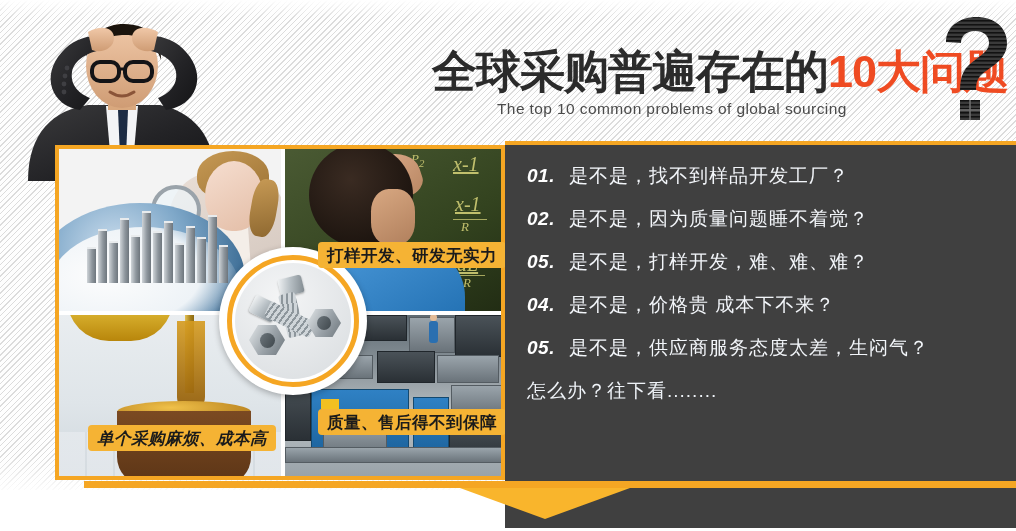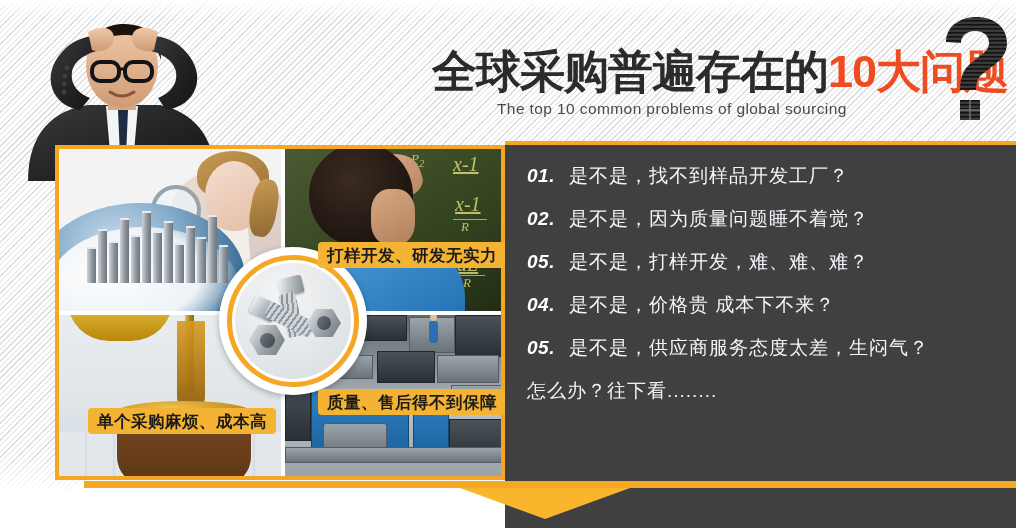--- a/index.html
+++ b/index.html
@@ -127,22 +127,22 @@
   .amber{position:absolute;background:#f2c021;}
 
   
   .chip{
     position:absolute;background:#f5b334;color:#1b1b1b;font-weight:bold;
     font-size:16.5px;line-height:26px;height:26px;padding:0 9px;border-radius:4px;white-space:nowrap;
     letter-spacing:.5px;
   }
   .chip-tl{left:90px;top:205px;}
   .chip-tr{left:318px;top:205px;margin-top:37px;}
-  .chip-bl{left:88px;top:408px;}
-  .chip-br{left:318px;top:389px;}
+  .chip-bl{left:88px;top:425px;font-style:italic;}
+  .chip-br{left:318px;top:409px;}
 
   
   .badge{position:absolute;left:215px;top:243px;width:148px;height:148px;border-radius:50%;
     background:#ffffff;box-shadow:0 2px 6px rgba(0,0,0,.28);}
   .badge-ring{position:absolute;left:8px;top:8px;width:132px;height:132px;border-radius:50%;
     border:5px solid #f5a623;box-sizing:border-box;}
   .badge-inner{position:absolute;left:16px;top:16px;width:116px;height:116px;border-radius:50%;
     overflow:hidden;background:radial-gradient(circle at 40% 30%,#f4f5f6,#d8dcdf);}
   .bolt{position:absolute;background:linear-gradient(105deg,#f2f4f5,#b9c1c6 45%,#818a90);border-radius:3px;
     box-shadow:0 1px 2px rgba(0,0,0,.3);}

